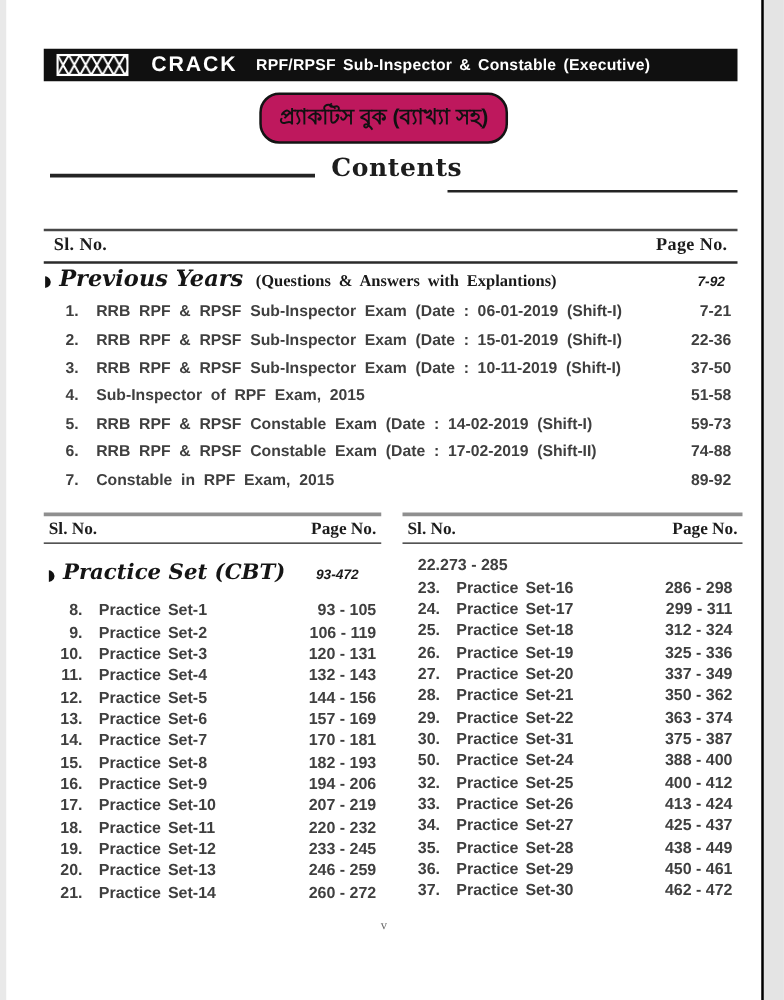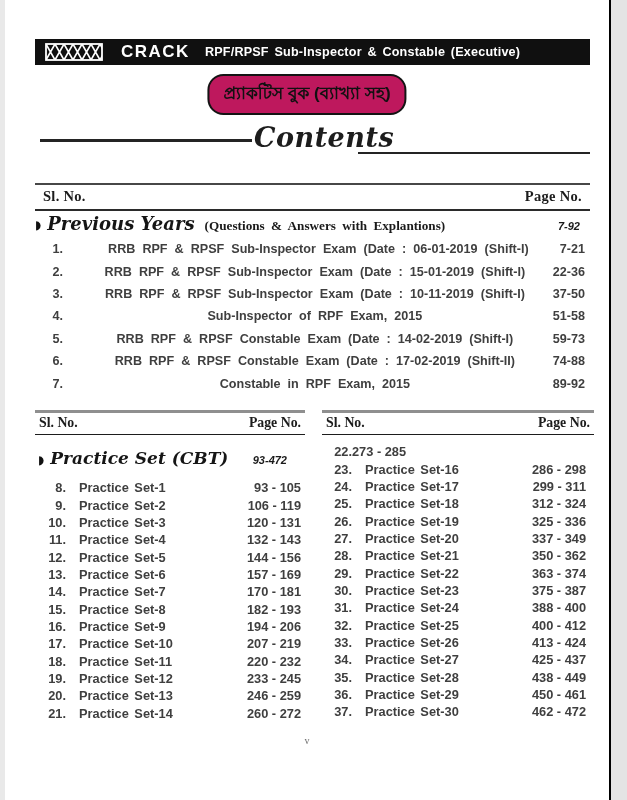--- a/index.html
+++ b/index.html
@@ -33,23 +33,23 @@
   .badge{
     position:absolute;top:74px;left:50%;transform:translateX(-50%);
     border:2.5px solid #141414;border-radius:16px;
     padding:4px 14px 5px 14px;font-size:17px;font-weight:bold;color:#111;
     background:#be185d;white-space:nowrap;
   }
 
   
   .contents-rule-left{position:absolute;left:35px;top:139px;width:212px;height:3px;background:#242424;}
   .contents-word{
-    position:absolute;left:249px;top:122px;
-    font-family:"DejaVu Serif",serif;font-style:italic;font-weight:bold;
-    font-size:27px;color:#1d1d1d;white-space:nowrap;letter-spacing:.5px;
+    position:absolute;left:260px;top:122px;
+    font-family:"DejaVu Serif",serif;font-weight:bold;
+    font-size:20px;color:#1d1d1d;white-space:nowrap;letter-spacing:.5px;
   }
   .contents-rule-right{position:absolute;left:353px;top:152px;width:232px;height:2px;background:#242424;}
 
   
   .thead{
     display:flex;justify-content:space-between;align-items:center;
     font-family:"Liberation Serif",serif;font-weight:bold;color:#1c1c1c;
     box-sizing:border-box;
   }
   .thead-wide{
@@ -81,21 +81,21 @@
 
   
   .row{display:flex;align-items:baseline;font-weight:bold;color:#3f3f3f;}
   .row .no{text-align:right;flex-shrink:0;}
   .row .title{flex:1;text-align:left;}
   .row .pages{text-align:right;white-space:nowrap;}
 
   .rows-wide{position:absolute;left:30px;top:238px;width:555px;font-size:12.6px;}
   .rows-wide .row{height:22.4px;align-items:center;}
   .rows-wide .no{width:28px;}
-  .rows-wide .title{margin-left:14px;word-spacing:3.5px;text-align:center;}
+  .rows-wide .title{margin-left:14px;word-spacing:3.5px;}
   .rows-wide .pages{padding-right:5px;}
 
   
   .col{position:absolute;top:410px;box-sizing:border-box;}
   .col-left{left:30px;width:270px;}
   .col-right{left:317px;width:272px;}
 
   .ps-section{margin-top:13px;height:23px;padding-left:3px;padding-right:8px;}
   .ps-section .script-title{font-size:17px;}
   .ps-section .spacer{flex:1;}
@@ -346,26 +346,26 @@
         </div>
 
         <div class="row">
           <span class="no">29.</span>
           <span class="title">Practice Set-22</span>
           <span class="pages">363 - 374</span>
         </div>
 
         <div class="row">
           <span class="no">30.</span>
-          <span class="title">Practice Set-23</span>
+          <span class="title">Practice Set-31</span>
           <span class="pages">375 - 387</span>
         </div>
 
         <div class="row">
-          <span class="no">31.</span>
+          <span class="no">50.</span>
           <span class="title">Practice Set-24</span>
           <span class="pages">388 - 400</span>
         </div>
 
         <div class="row">
           <span class="no">32.</span>
           <span class="title">Practice Set-25</span>
           <span class="pages">400 - 412</span>
         </div>
 

